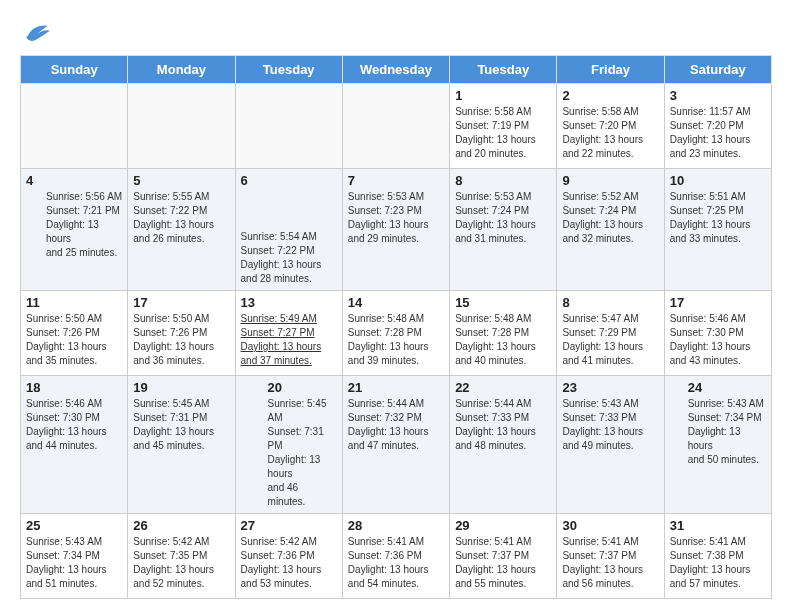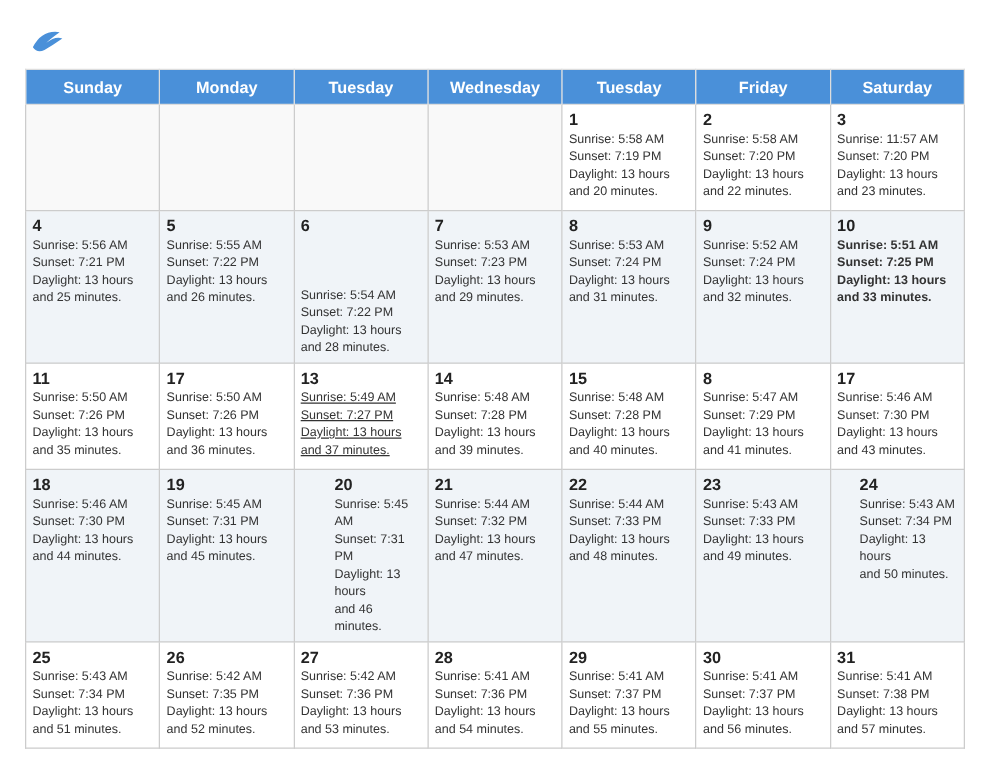--- a/index.html
+++ b/index.html
@@ -143,21 +143,21 @@
           <div class="day-num">3</div>
           <div class="day-info" style="white-space: pre-line;">Sunrise: 11:57 AM
 Sunset: 7:20 PM
 Daylight: 13 hours
 and 23 minutes.</div>
         </td>
       </tr>
       <tr>
         <td style="background: rgb(240, 244, 248);">
           <div class="day-num">4</div>
-          <div class="day-info" style="white-space: pre-line;">Sunrise: 5:56 AM
+          <div class="day-info" style="white-space: pre-line; margin-left: 20px;">Sunrise: 5:56 AM
 Sunset: 7:21 PM
 Daylight: 13 hours
 and 25 minutes.</div>
         </td>
         <td style="background: rgb(240, 244, 248);">
           <div class="day-num">5</div>
           <div class="day-info" style="white-space: pre-line;">Sunrise: 5:55 AM
 Sunset: 7:22 PM
 Daylight: 13 hours
 and 26 minutes.</div>
@@ -185,21 +185,21 @@
         </td>
         <td style="background: rgb(240, 244, 248);">
           <div class="day-num">9</div>
           <div class="day-info" style="white-space: pre-line;">Sunrise: 5:52 AM
 Sunset: 7:24 PM
 Daylight: 13 hours
 and 32 minutes.</div>
         </td>
         <td style="background: rgb(240, 244, 248);">
           <div class="day-num">10</div>
-          <div class="day-info" style="white-space: pre-line; font-weight: bold;">Sunrise: 5:51 AM
+          <div class="day-info" style="white-space: pre-line;">Sunrise: 5:51 AM
 Sunset: 7:25 PM
 Daylight: 13 hours
 and 33 minutes.</div>
         </td>
       </tr>
       <tr>
         <td>
           <div class="day-num">11</div>
           <div class="day-info" style="white-space: pre-line;">Sunrise: 5:50 AM
 Sunset: 7:26 PM

